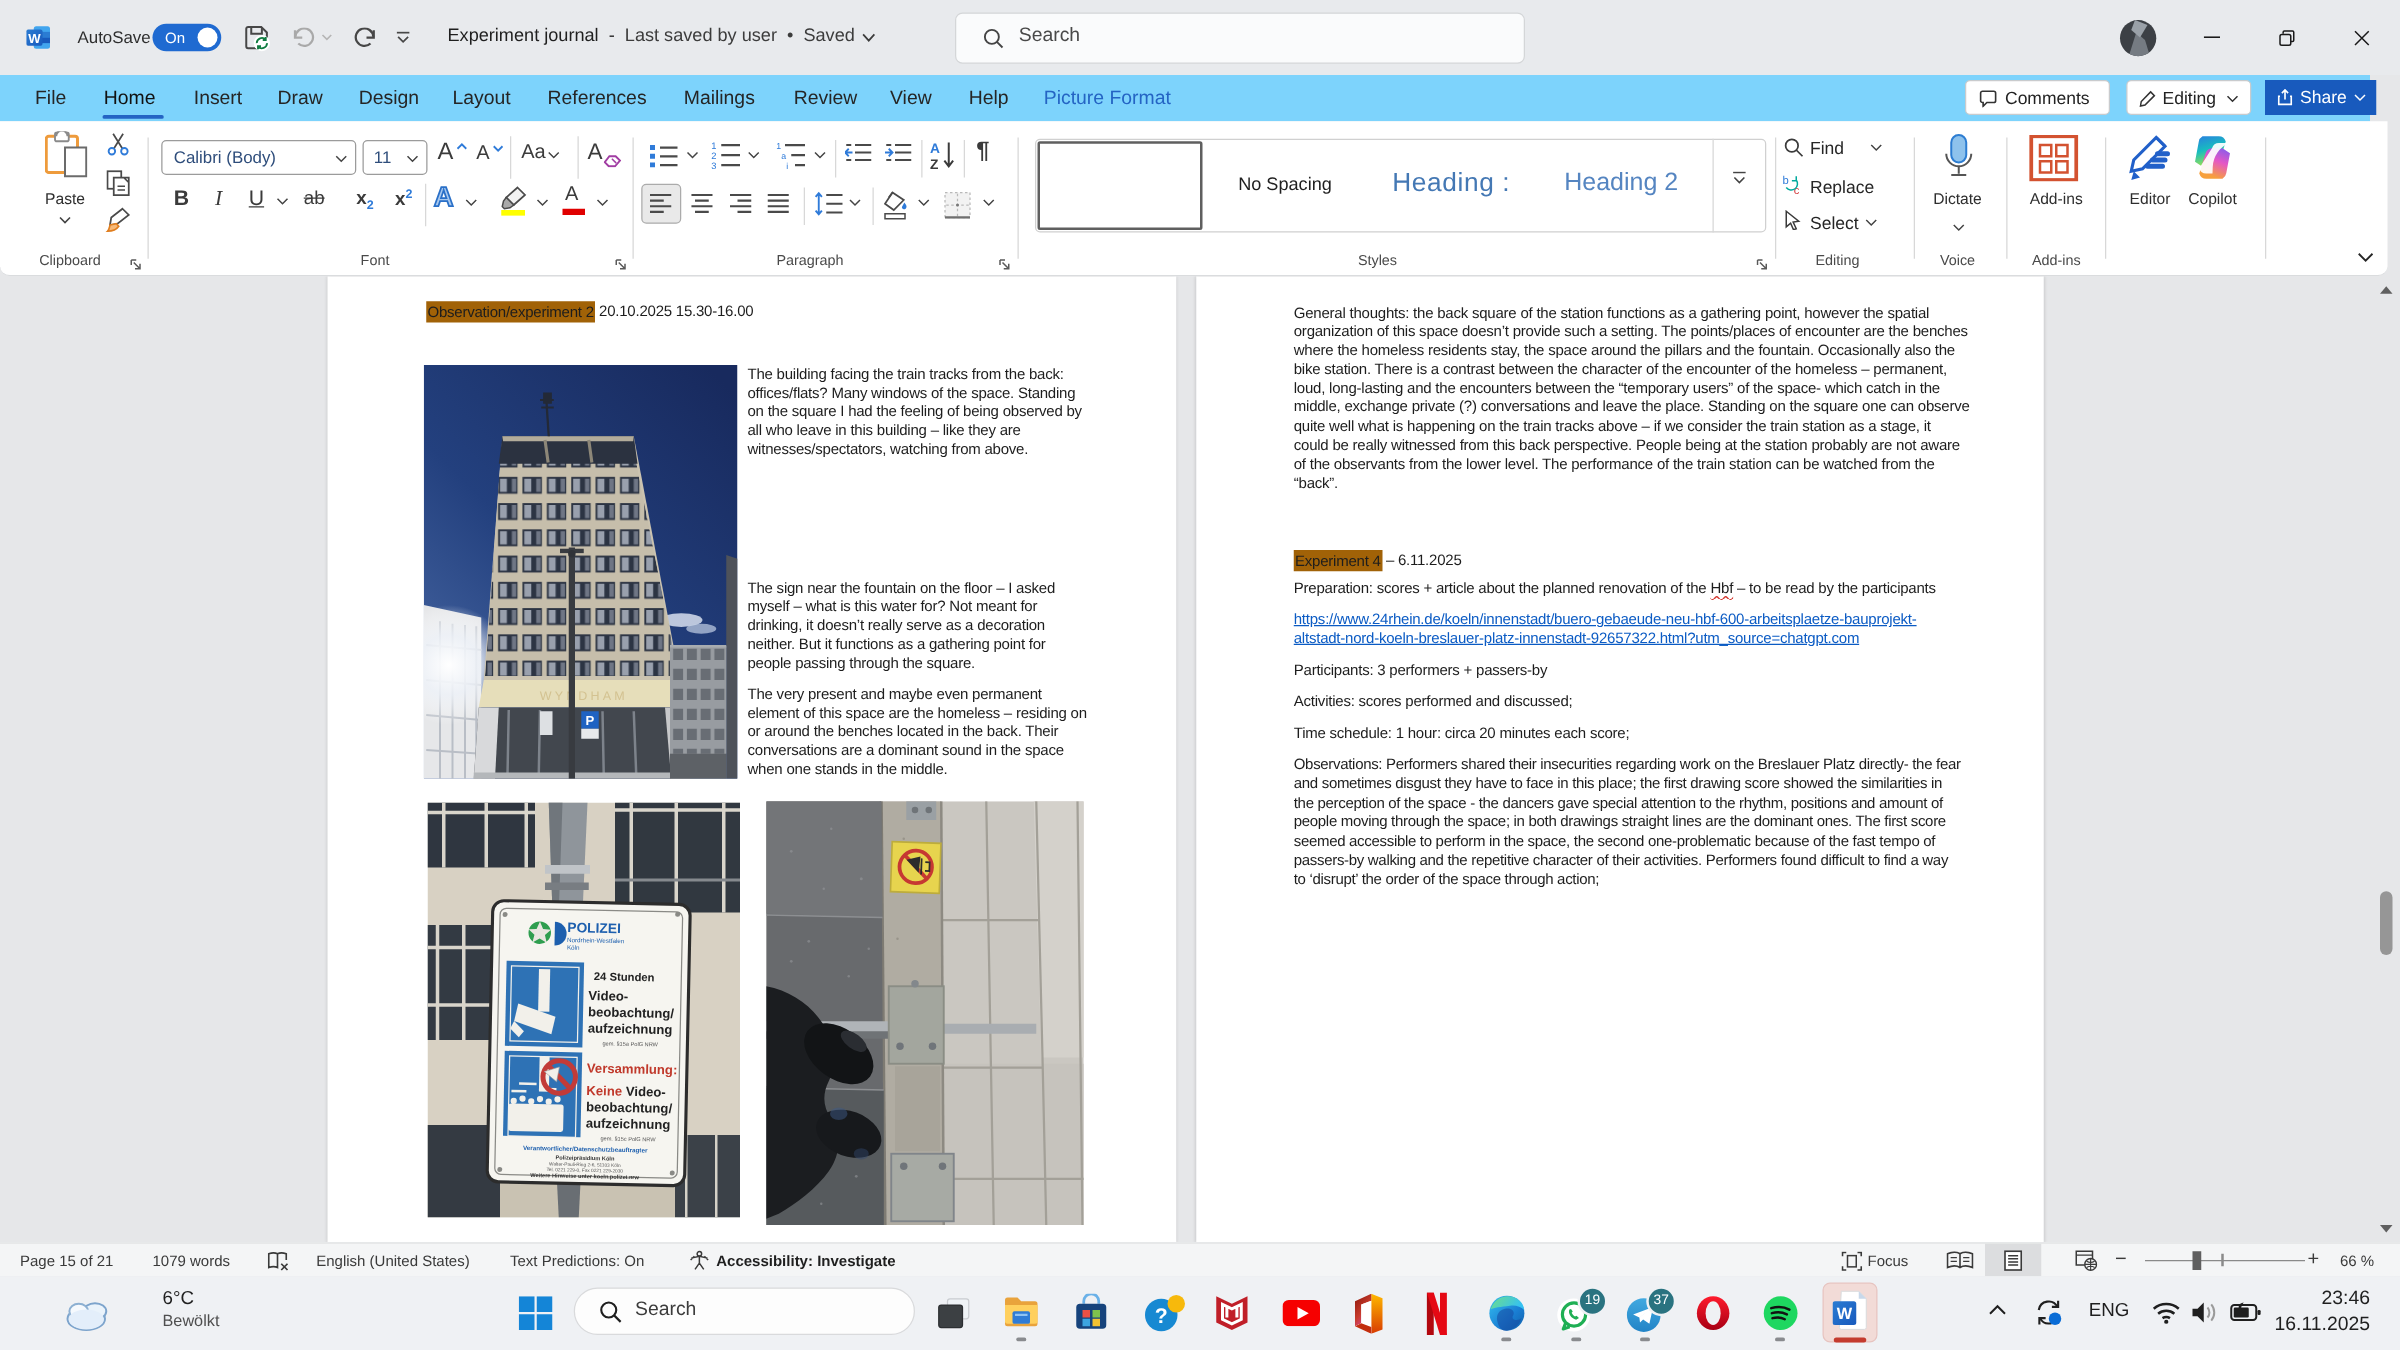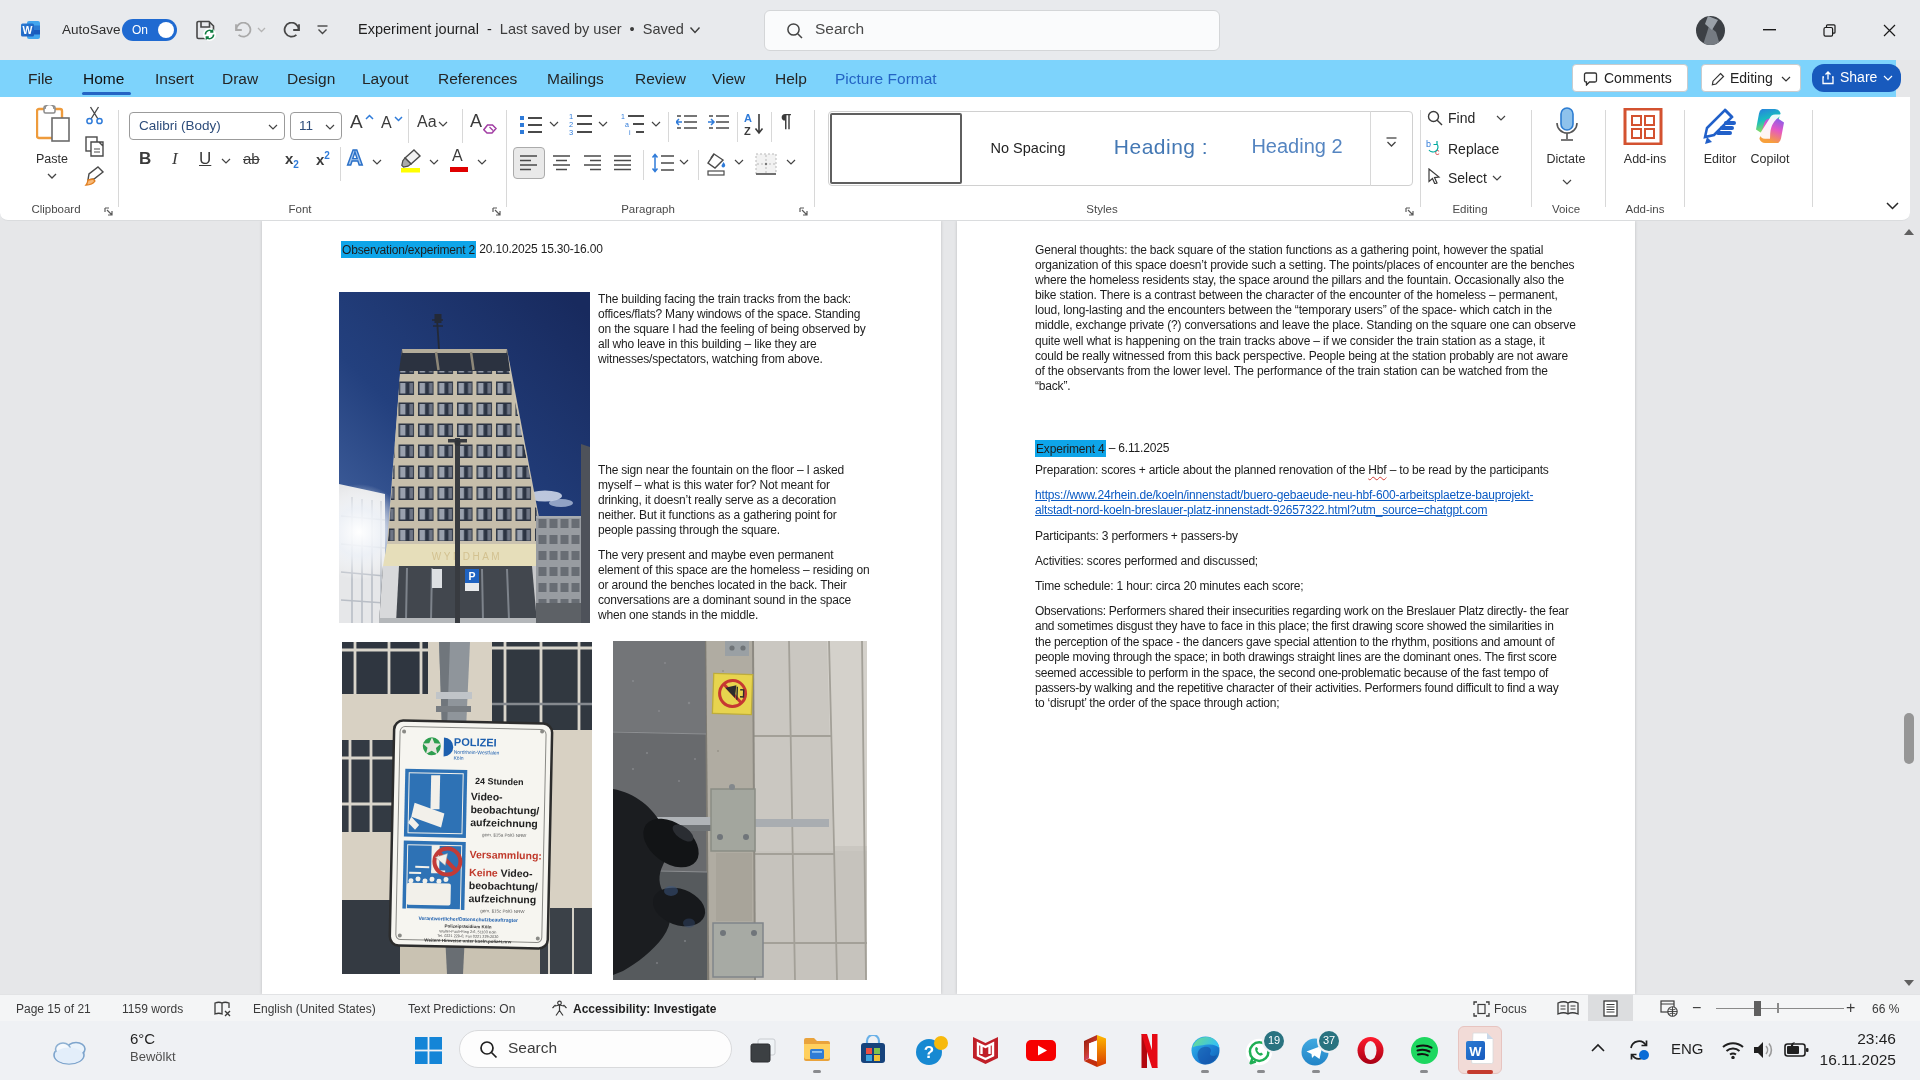--- a/index.html
+++ b/index.html
@@ -10,21 +10,21 @@
 #doc{position:absolute;left:0;top:221px;width:1920px;height:773px;background:#e6e7e9;overflow:hidden}
 #page1{position:absolute;left:262px;top:0;width:679px;height:773px;background:#fff;box-shadow:0 0 3px rgba(0,0,0,0.18)}
 #page2{position:absolute;left:957px;top:0;width:678px;height:773px;background:#fff;box-shadow:0 0 3px rgba(0,0,0,0.18)}
 #statusbar{position:absolute;left:0;top:994px;width:1920px;height:27px;background:#f4f5f6;border-top:1px solid #e2e3e5;color:#3a3a3a;font-size:12px}
 #taskbar{position:absolute;left:0;top:1021px;width:1920px;height:59px;background:#eff1f4}
 .tab{display:inline-block;font-size:15.5px;color:#252525;line-height:37px;vertical-align:top}
 .seph{position:absolute;width:1px;background:#d8d8d8;top:13px;height:97px}
 .glabel{position:absolute;top:106px;font-size:11.5px;color:#4a4a4a;text-align:center;white-space:nowrap}
 .dlg{position:absolute;width:11px;height:11px}
 .para{position:absolute;white-space:nowrap;font-size:12px;line-height:15.1px;color:#1d1d1d;letter-spacing:-0.18px}
-.hl{background:#0ea5e9;padding:1.5px 1px}
+.hl{background:#a16207;padding:1.5px 1px}
 svg{display:block}
 .icon{position:absolute}
 </style></head>
 <body>
 
 <div id="titlebar">
 
   <svg class="icon" style="left:21px;top:20px" width="20" height="20" viewBox="0 0 20 20">
     <defs>
         <linearGradient id="wg" x1="0" y1="0" x2="1" y2="1">
@@ -126,21 +126,21 @@
   </div>
   <div class="abs" style="left:1701px;top:4px;width:100px;height:28px;background:#fff;border:1px solid #c9cbcd;border-radius:4px">
     <svg class="icon" style="left:9px;top:7px" width="14" height="14" viewBox="0 0 14 14">
         <path d="M9.5 1.5 l3 3 L5 12 l-3.6 0.8 L2 9.2 Z" fill="none" stroke="#333" stroke-width="1.2"></path>
       </svg>
     <div class="abs" style="left:28px;top:5px;font-size:14px;color:#222">Editing</div>
     <svg class="icon" style="left:79px;top:11px" width="10" height="7" viewBox="0 0 10 7">
         <path d="M1 1 L5 5 L9 1" fill="none" stroke="#333" stroke-width="1.2"></path>
       </svg>
   </div>
-  <div class="abs" style="left:1812px;top:4px;width:89px;height:28px;background:#185abd;border-radius:12px">
+  <div class="abs" style="left:1812px;top:4px;width:89px;height:28px;background:#185abd;border-radius:0">
     <svg class="icon" style="left:9px;top:7px" width="14" height="14" viewBox="0 0 14 14">
         <path d="M7 8.5 V1.5 M4.5 3.5 L7 1 l2.5 2.5 M3 6 H2 v6.5 h10 V6 h-1" fill="none" stroke="#fff" stroke-width="1.3"></path>
       </svg>
     <div class="abs" style="left:28px;top:5px;font-size:14px;color:#fff">Share</div>
     <svg class="icon" style="left:71px;top:11px" width="10" height="7" viewBox="0 0 10 7">
         <path d="M1 1 L5 5 L9 1" fill="none" stroke="#fff" stroke-width="1.2"></path>
       </svg>
   </div>
 </div>
 
@@ -690,21 +690,21 @@
       <polygon points="7,2 12,8 2,8" fill="#606060"></polygon>
     </svg>
   <div class="abs" style="left:1904px;top:492px;width:10px;height:51px;background:#969696;border-radius:5px"></div>
   <svg class="icon" style="left:1902px;top:757px" width="14" height="10" viewBox="0 0 14 10">
       <polygon points="2,2 12,2 7,8" fill="#606060"></polygon>
     </svg>
 </div>
 
 <div id="statusbar">
   <div class="abs" style="left:16px;top:7px">Page 15 of 21</div>
-  <div class="abs" style="left:122px;top:7px">1159 words</div>
+  <div class="abs" style="left:122px;top:7px">1079 words</div>
   <svg class="icon" style="left:214px;top:6px" width="18" height="16" viewBox="0 0 18 16">
     <path d="M1 2 q4-1.5 7 0 v11 q-3-1.5-7 0 Z M8 2 q3-1.5 7 0 v5" fill="none" stroke="#3a3a3a" stroke-width="1.3"></path>
     <path d="M11 10 l5 5 M16 10 l-5 5" stroke="#3a3a3a" stroke-width="1.4"></path>
   </svg>
   <div class="abs" style="left:253px;top:7px">English (United States)</div>
   <div class="abs" style="left:408px;top:7px">Text Predictions: On</div>
   <svg class="icon" style="left:551px;top:5px" width="17" height="17" viewBox="0 0 17 17">
     <circle cx="8.5" cy="3" r="1.8" fill="none" stroke="#3a3a3a" stroke-width="1.2"></circle>
     <path d="M2 6.5 l6.5-1.5 6.5 1.5 M8.5 5.5 v5 M8.5 10.5 l-3.5 5 M8.5 10.5 l3.5 5 M1.5 8 l3-3 M15.5 8 l-3-3" fill="none" stroke="#3a3a3a" stroke-width="1.2"></path>
   </svg>

